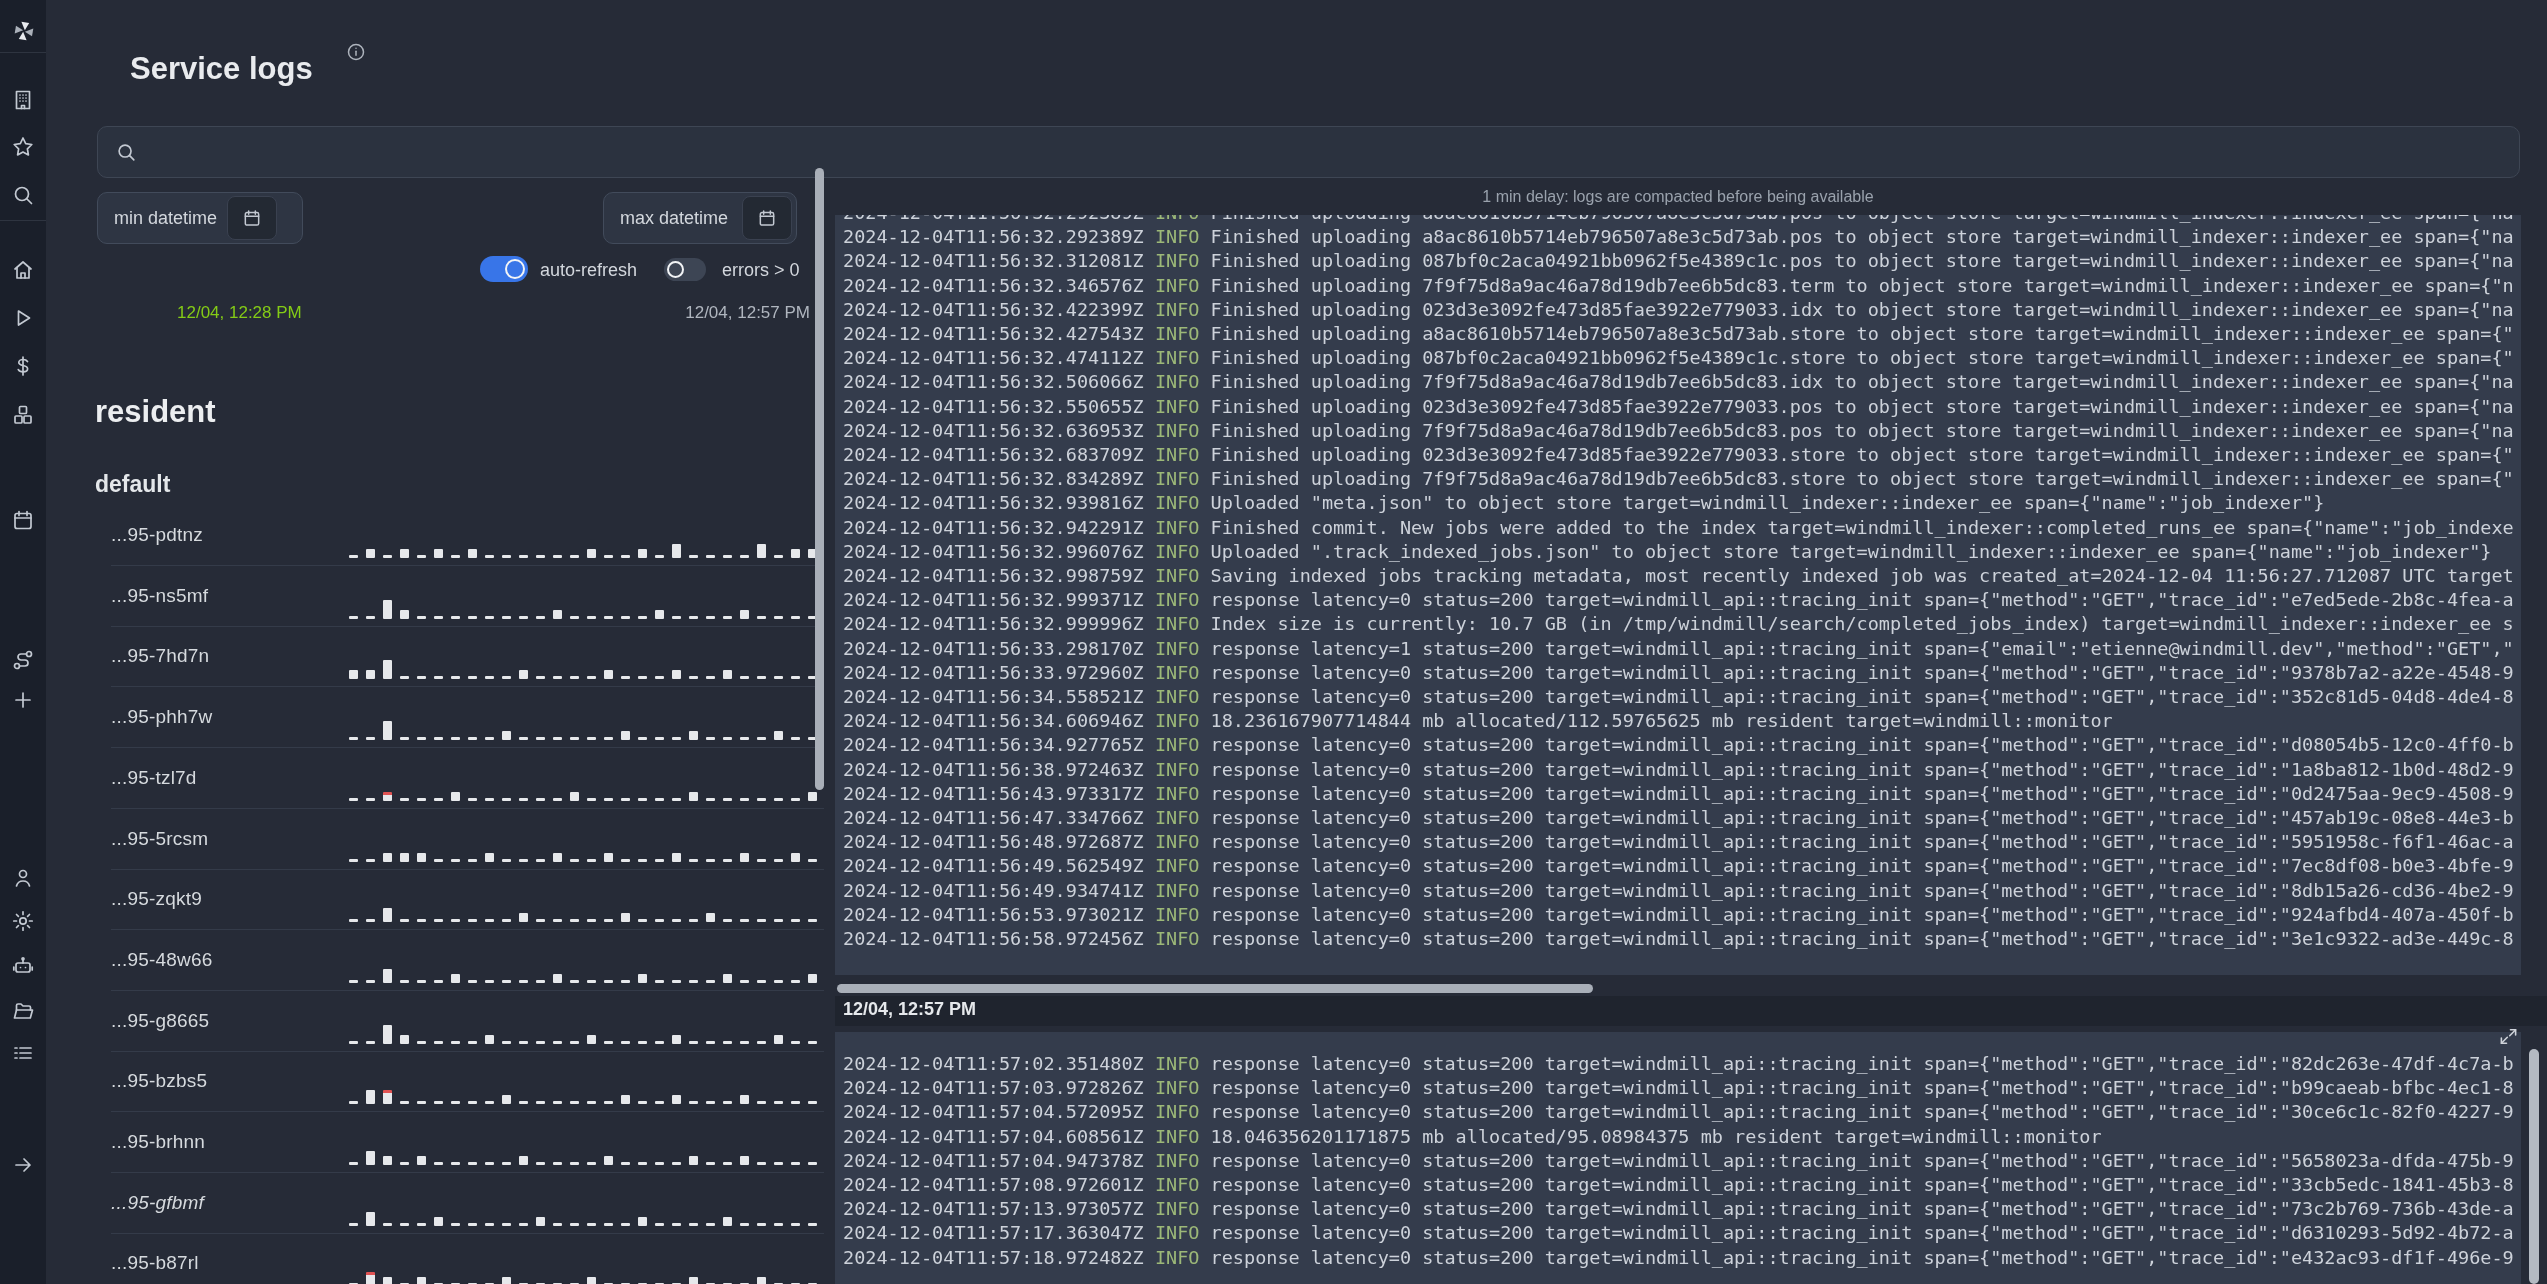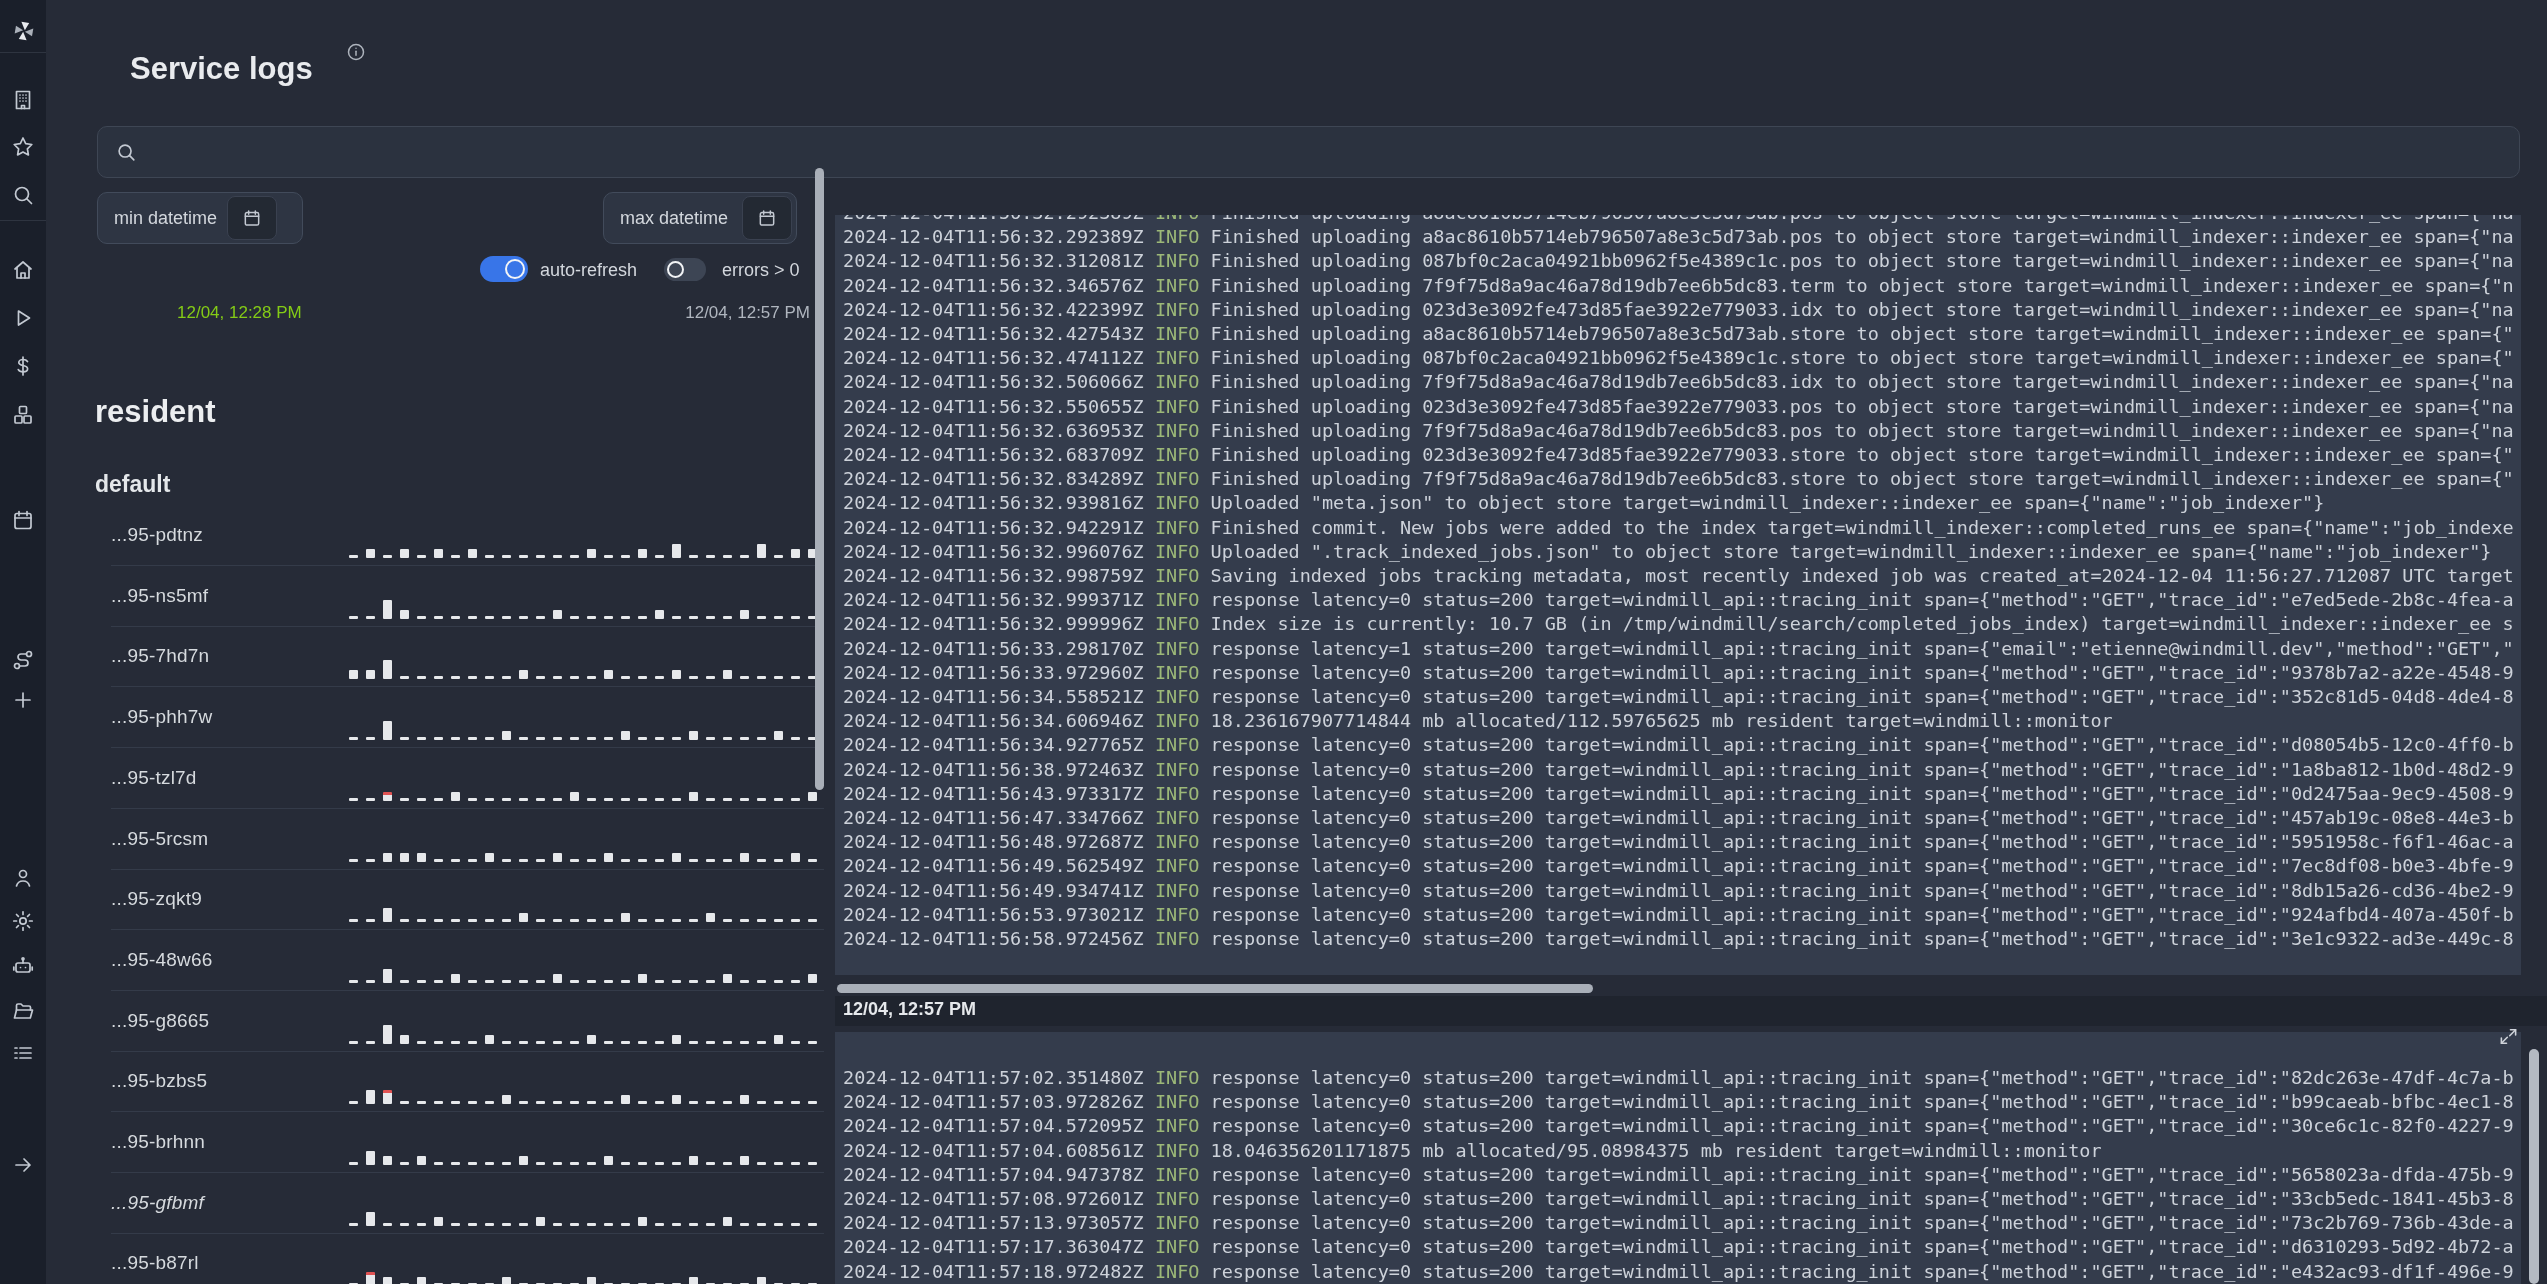--- a/index.html
+++ b/index.html
@@ -57,21 +57,21 @@
   .row-divider{position:absolute;left:0;bottom:0;width:713px;height:1px;background:#343b49;}
   #left-vscroll{position:absolute;left:815px;top:168px;width:9px;height:622px;background:#a9afb8;border-radius:5px;}
   
   #log-notice{position:absolute;left:835px;top:188px;width:1686px;text-align:center;
       font-size:16px;color:#9aa2ad;}
   .log-block{position:absolute;left:835px;width:1686px;background:#343c4c;overflow:hidden;}
   #log-block-0{top:215px;height:760px;}
   #log-block-1{top:1032px;height:252px;}
   .log-lines{padding-left:8px;white-space:pre;}
   #log-block-0 .log-lines{margin-top:-14px;}
-  #log-block-1 .log-lines{margin-top:34px;}
+  #log-block-1 .log-lines{margin-top:20px;}
   .log-line{font-family:"DejaVu Sans Mono",monospace;font-size:18.5px;line-height:24.2px;
       color:#cdd2da;white-space:pre;}
   .log-level{color:#9cb878;}
   #hscroll{position:absolute;left:837px;top:984px;width:756px;height:9px;background:#a9afb8;border-radius:5px;cursor:pointer;}
   #section-header{position:absolute;left:835px;top:996px;width:1712px;height:30px;background:#1f242e;}
   #section-header span{position:absolute;left:8px;top:3px;font-size:18px;font-weight:bold;color:#e6e9ec;}
   #expand-btn{position:absolute;left:2499px;top:1027px;width:19px;height:19px;cursor:pointer;z-index:5;}
   #right-vscroll{position:absolute;left:2529px;top:1049px;width:10px;height:235px;background:#b4bac2;border-radius:5px;cursor:pointer;}
 </style>
 </head>
@@ -678,20 +678,21 @@
           <span class="spark-bar" style="left: 391px; height: 3px;"></span>
           <span class="spark-bar" style="left: 408px; height: 9px;"></span>
           <span class="spark-bar" style="left: 425px; height: 3px;"></span>
           <span class="spark-bar" style="left: 442px; height: 3px;"></span>
           <span class="spark-bar" style="left: 459px; height: 3px;"></span>
         </span>
       </div>
     </div>
   <div id="left-vscroll"></div>
 
+  <div id="log-notice">1 min delay: logs are compacted before being available</div>
   <div id="log-block-0" class="log-block">
       <div class="log-lines"><div class="log-line"><span>2024-12-04T11:56:32.292389Z </span><span class="log-level">INFO</span><span> Finished uploading a8ac8610b5714eb796507a8e3c5d73ab.pos to object store target=windmill_indexer::indexer_ee span={"na</span></div><div class="log-line"><span>2024-12-04T11:56:32.292389Z </span><span class="log-level">INFO</span><span> Finished uploading a8ac8610b5714eb796507a8e3c5d73ab.pos to object store target=windmill_indexer::indexer_ee span={"na</span></div><div class="log-line"><span>2024-12-04T11:56:32.312081Z </span><span class="log-level">INFO</span><span> Finished uploading 087bf0c2aca04921bb0962f5e4389c1c.pos to object store target=windmill_indexer::indexer_ee span={"na</span></div><div class="log-line"><span>2024-12-04T11:56:32.346576Z </span><span class="log-level">INFO</span><span> Finished uploading 7f9f75d8a9ac46a78d19db7ee6b5dc83.term to object store target=windmill_indexer::indexer_ee span={"n</span></div><div class="log-line"><span>2024-12-04T11:56:32.422399Z </span><span class="log-level">INFO</span><span> Finished uploading 023d3e3092fe473d85fae3922e779033.idx to object store target=windmill_indexer::indexer_ee span={"na</span></div><div class="log-line"><span>2024-12-04T11:56:32.427543Z </span><span class="log-level">INFO</span><span> Finished uploading a8ac8610b5714eb796507a8e3c5d73ab.store to object store target=windmill_indexer::indexer_ee span={"</span></div><div class="log-line"><span>2024-12-04T11:56:32.474112Z </span><span class="log-level">INFO</span><span> Finished uploading 087bf0c2aca04921bb0962f5e4389c1c.store to object store target=windmill_indexer::indexer_ee span={"</span></div><div class="log-line"><span>2024-12-04T11:56:32.506066Z </span><span class="log-level">INFO</span><span> Finished uploading 7f9f75d8a9ac46a78d19db7ee6b5dc83.idx to object store target=windmill_indexer::indexer_ee span={"na</span></div><div class="log-line"><span>2024-12-04T11:56:32.550655Z </span><span class="log-level">INFO</span><span> Finished uploading 023d3e3092fe473d85fae3922e779033.pos to object store target=windmill_indexer::indexer_ee span={"na</span></div><div class="log-line"><span>2024-12-04T11:56:32.636953Z </span><span class="log-level">INFO</span><span> Finished uploading 7f9f75d8a9ac46a78d19db7ee6b5dc83.pos to object store target=windmill_indexer::indexer_ee span={"na</span></div><div class="log-line"><span>2024-12-04T11:56:32.683709Z </span><span class="log-level">INFO</span><span> Finished uploading 023d3e3092fe473d85fae3922e779033.store to object store target=windmill_indexer::indexer_ee span={"</span></div><div class="log-line"><span>2024-12-04T11:56:32.834289Z </span><span class="log-level">INFO</span><span> Finished uploading 7f9f75d8a9ac46a78d19db7ee6b5dc83.store to object store target=windmill_indexer::indexer_ee span={"</span></div><div class="log-line"><span>2024-12-04T11:56:32.939816Z </span><span class="log-level">INFO</span><span> Uploaded "meta.json" to object store target=windmill_indexer::indexer_ee span={"name":"job_indexer"}</span></div><div class="log-line"><span>2024-12-04T11:56:32.942291Z </span><span class="log-level">INFO</span><span> Finished commit. New jobs were added to the index target=windmill_indexer::completed_runs_ee span={"name":"job_indexe</span></div><div class="log-line"><span>2024-12-04T11:56:32.996076Z </span><span class="log-level">INFO</span><span> Uploaded ".track_indexed_jobs.json" to object store target=windmill_indexer::indexer_ee span={"name":"job_indexer"}</span></div><div class="log-line"><span>2024-12-04T11:56:32.998759Z </span><span class="log-level">INFO</span><span> Saving indexed jobs tracking metadata, most recently indexed job was created_at=2024-12-04 11:56:27.712087 UTC target</span></div><div class="log-line"><span>2024-12-04T11:56:32.999371Z </span><span class="log-level">INFO</span><span> response latency=0 status=200 target=windmill_api::tracing_init span={"method":"GET","trace_id":"e7ed5ede-2b8c-4fea-a</span></div><div class="log-line"><span>2024-12-04T11:56:32.999996Z </span><span class="log-level">INFO</span><span> Index size is currently: 10.7 GB (in /tmp/windmill/search/completed_jobs_index) target=windmill_indexer::indexer_ee s</span></div><div class="log-line"><span>2024-12-04T11:56:33.298170Z </span><span class="log-level">INFO</span><span> response latency=1 status=200 target=windmill_api::tracing_init span={"email":"etienne@windmill.dev","method":"GET","</span></div><div class="log-line"><span>2024-12-04T11:56:33.972960Z </span><span class="log-level">INFO</span><span> response latency=0 status=200 target=windmill_api::tracing_init span={"method":"GET","trace_id":"9378b7a2-a22e-4548-9</span></div><div class="log-line"><span>2024-12-04T11:56:34.558521Z </span><span class="log-level">INFO</span><span> response latency=0 status=200 target=windmill_api::tracing_init span={"method":"GET","trace_id":"352c81d5-04d8-4de4-8</span></div><div class="log-line"><span>2024-12-04T11:56:34.606946Z </span><span class="log-level">INFO</span><span> 18.236167907714844 mb allocated/112.59765625 mb resident target=windmill::monitor</span></div><div class="log-line"><span>2024-12-04T11:56:34.927765Z </span><span class="log-level">INFO</span><span> response latency=0 status=200 target=windmill_api::tracing_init span={"method":"GET","trace_id":"d08054b5-12c0-4ff0-b</span></div><div class="log-line"><span>2024-12-04T11:56:38.972463Z </span><span class="log-level">INFO</span><span> response latency=0 status=200 target=windmill_api::tracing_init span={"method":"GET","trace_id":"1a8ba812-1b0d-48d2-9</span></div><div class="log-line"><span>2024-12-04T11:56:43.973317Z </span><span class="log-level">INFO</span><span> response latency=0 status=200 target=windmill_api::tracing_init span={"method":"GET","trace_id":"0d2475aa-9ec9-4508-9</span></div><div class="log-line"><span>2024-12-04T11:56:47.334766Z </span><span class="log-level">INFO</span><span> response latency=0 status=200 target=windmill_api::tracing_init span={"method":"GET","trace_id":"457ab19c-08e8-44e3-b</span></div><div class="log-line"><span>2024-12-04T11:56:48.972687Z </span><span class="log-level">INFO</span><span> response latency=0 status=200 target=windmill_api::tracing_init span={"method":"GET","trace_id":"5951958c-f6f1-46ac-a</span></div><div class="log-line"><span>2024-12-04T11:56:49.562549Z </span><span class="log-level">INFO</span><span> response latency=0 status=200 target=windmill_api::tracing_init span={"method":"GET","trace_id":"7ec8df08-b0e3-4bfe-9</span></div><div class="log-line"><span>2024-12-04T11:56:49.934741Z </span><span class="log-level">INFO</span><span> response latency=0 status=200 target=windmill_api::tracing_init span={"method":"GET","trace_id":"8db15a26-cd36-4be2-9</span></div><div class="log-line"><span>2024-12-04T11:56:53.973021Z </span><span class="log-level">INFO</span><span> response latency=0 status=200 target=windmill_api::tracing_init span={"method":"GET","trace_id":"924afbd4-407a-450f-b</span></div><div class="log-line"><span>2024-12-04T11:56:58.972456Z </span><span class="log-level">INFO</span><span> response latency=0 status=200 target=windmill_api::tracing_init span={"method":"GET","trace_id":"3e1c9322-ad3e-449c-8</span></div></div>
     </div>
   <div id="hscroll"></div>
   <div id="section-header">
     <span>12/04, 12:57 PM</span>
   </div>
   <span id="expand-btn">
     <svg width="19" height="19" viewBox="0 0 24 24" fill="none" stroke="#cfd3da" stroke-width="2" stroke-linecap="round" stroke-linejoin="round">
         <path d="M14.5 3.5H21v6.5"></path>

